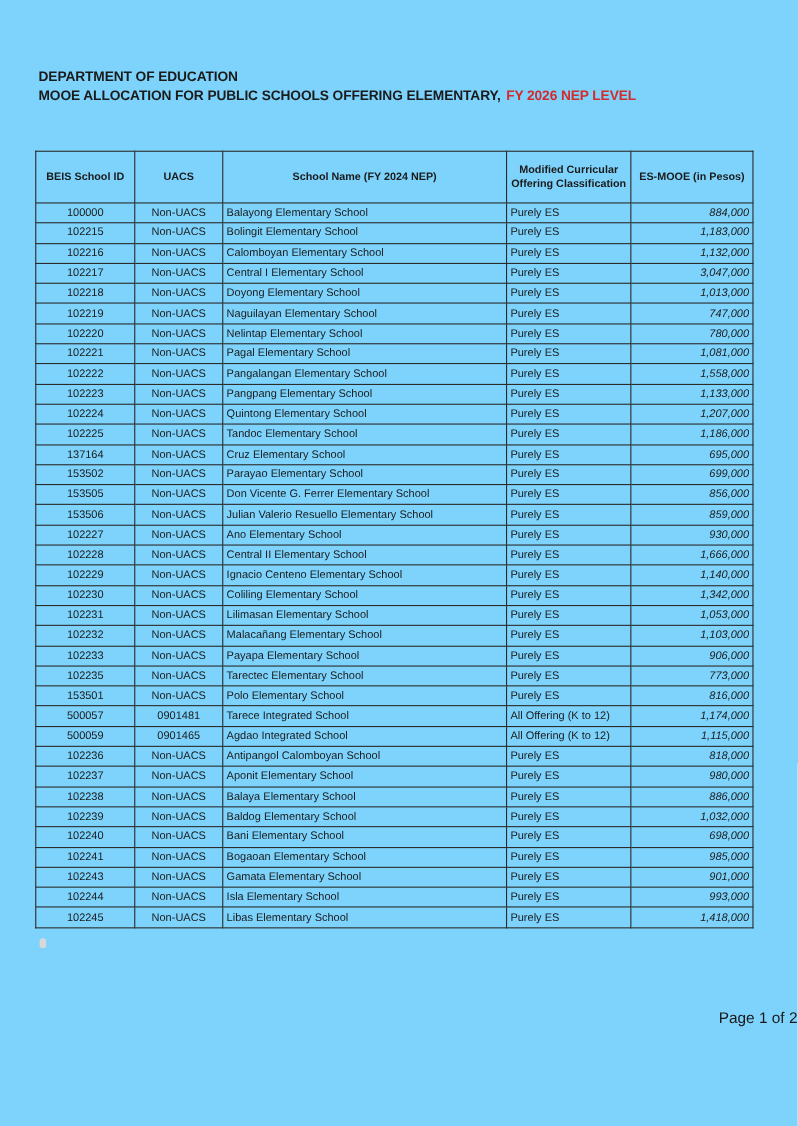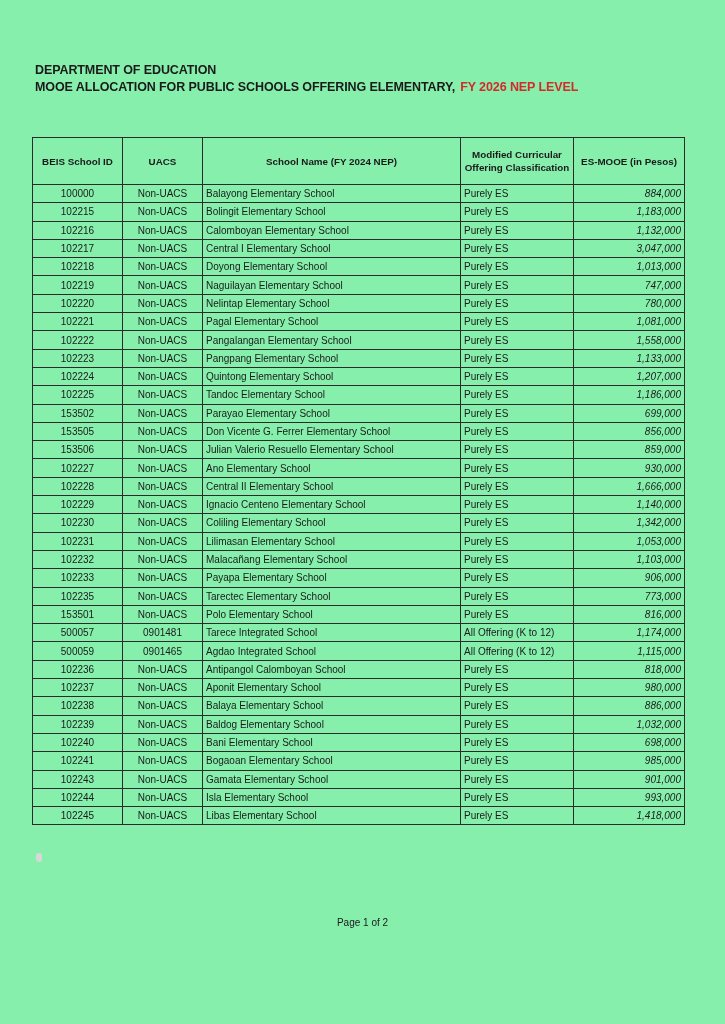--- a/index.html
+++ b/index.html
@@ -13,21 +13,21 @@
       position: relative;
       overflow: hidden;
       font-family: "Liberation Sans", sans-serif;
       color: #1a1a1a;
     }
     .page {
       position: absolute;
       left: 0; top: 0;
       width: 725px;
       height: 1024px;
-      background: #86efac;
+      background: #7dd3fc;
     }
     .heading {
       position: absolute;
       left: 35px;
       top: 62px;
       font-weight: bold;
       font-size: 12.5px;
       line-height: 17px;
       letter-spacing: -0.1px;
     }
@@ -67,22 +67,22 @@
     col.c-mooe { width: 111px; }
     td.id, td.uacs { text-align: center; }
     td.name, td.cls { text-align: left; }
     td.mooe { text-align: right; padding-right: 4px; font-style: italic; }
     table.alloc tbody tr:last-child td { border-bottom: 1.5px solid #2b2b2b; }
     .footer {
       position: absolute;
       left: 0;
       width: 725px;
       top: 917px;
-      text-align: center;
-      font-size: 10px;
+      text-align: right;
+      font-size: 14px;
     }
     .smudge {
       position: absolute;
       left: 36px;
       top: 853px;
       width: 6px;
       height: 9px;
       border-radius: 3px;
       background: #d8d8d8;
     }
@@ -195,20 +195,27 @@
           <td class="mooe">1,207,000</td>
         </tr>
         <tr>
           <td class="id">102225</td>
           <td class="uacs">Non-UACS</td>
           <td class="name">Tandoc Elementary School</td>
           <td class="cls">Purely ES</td>
           <td class="mooe">1,186,000</td>
         </tr>
         <tr>
+          <td class="id">137164</td>
+          <td class="uacs">Non-UACS</td>
+          <td class="name">Cruz Elementary School</td>
+          <td class="cls">Purely ES</td>
+          <td class="mooe">695,000</td>
+        </tr>
+        <tr>
           <td class="id">153502</td>
           <td class="uacs">Non-UACS</td>
           <td class="name">Parayao Elementary School</td>
           <td class="cls">Purely ES</td>
           <td class="mooe">699,000</td>
         </tr>
         <tr>
           <td class="id">153505</td>
           <td class="uacs">Non-UACS</td>
           <td class="name">Don Vicente G. Ferrer Elementary School</td>

